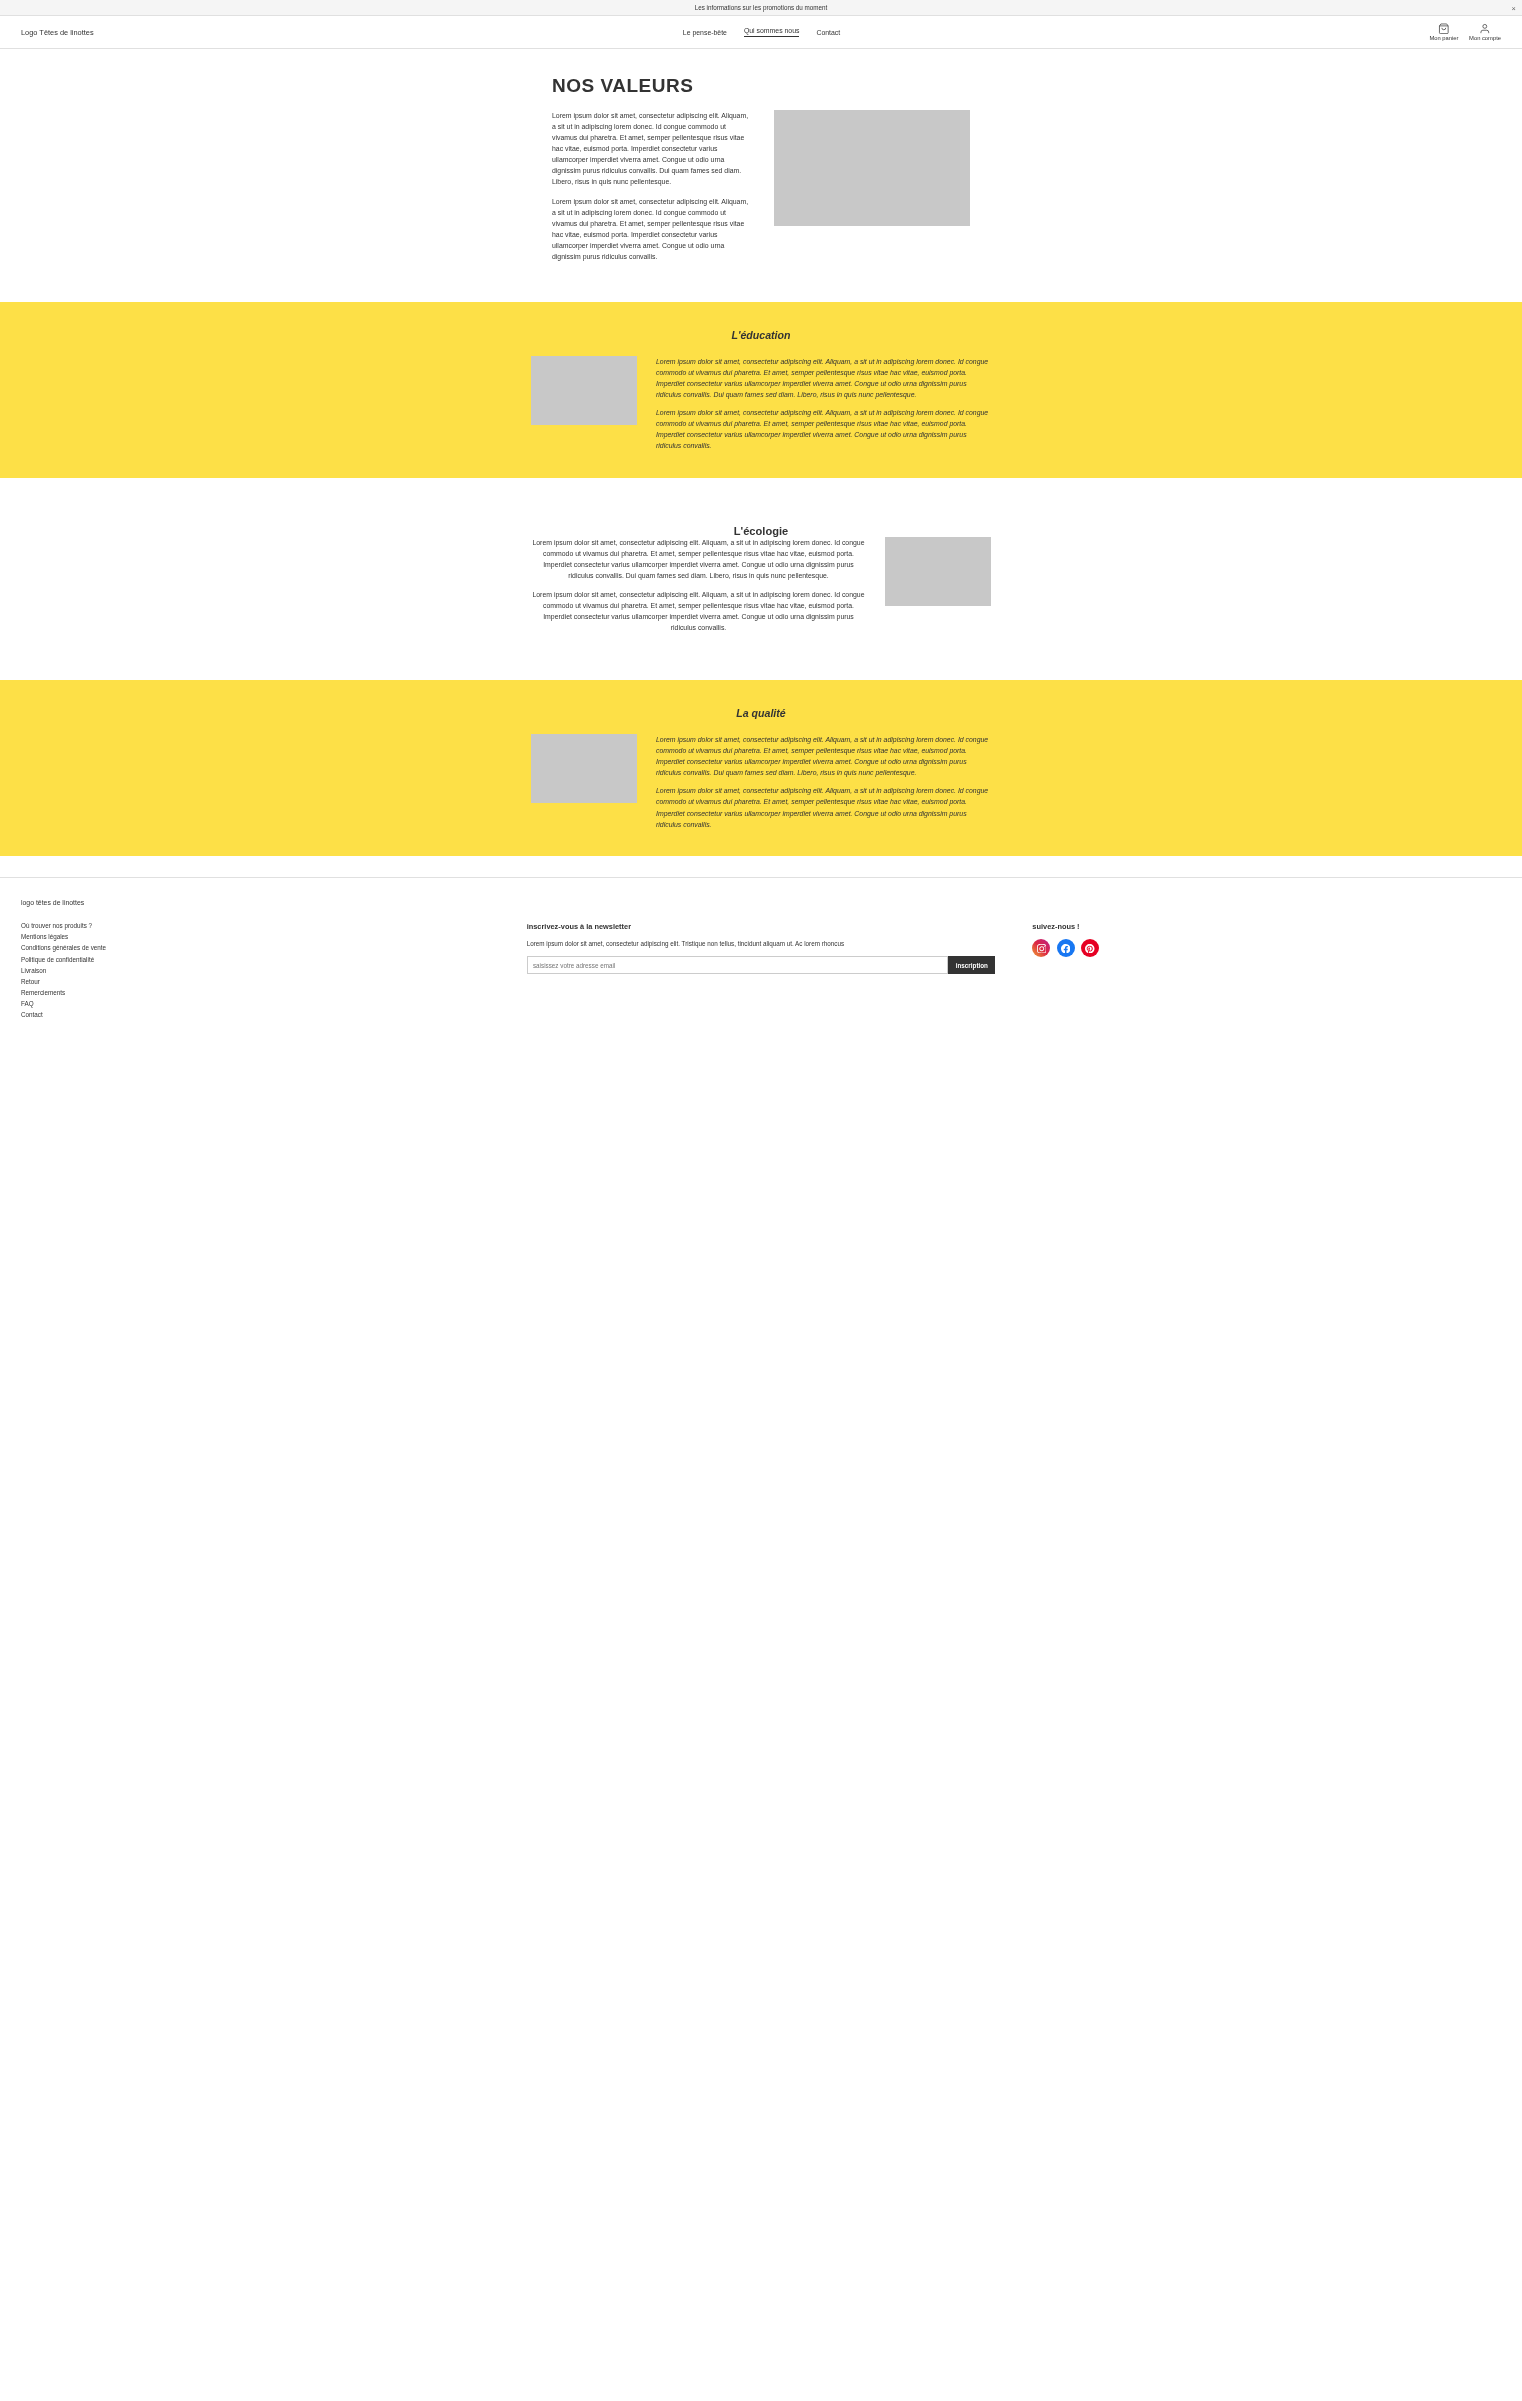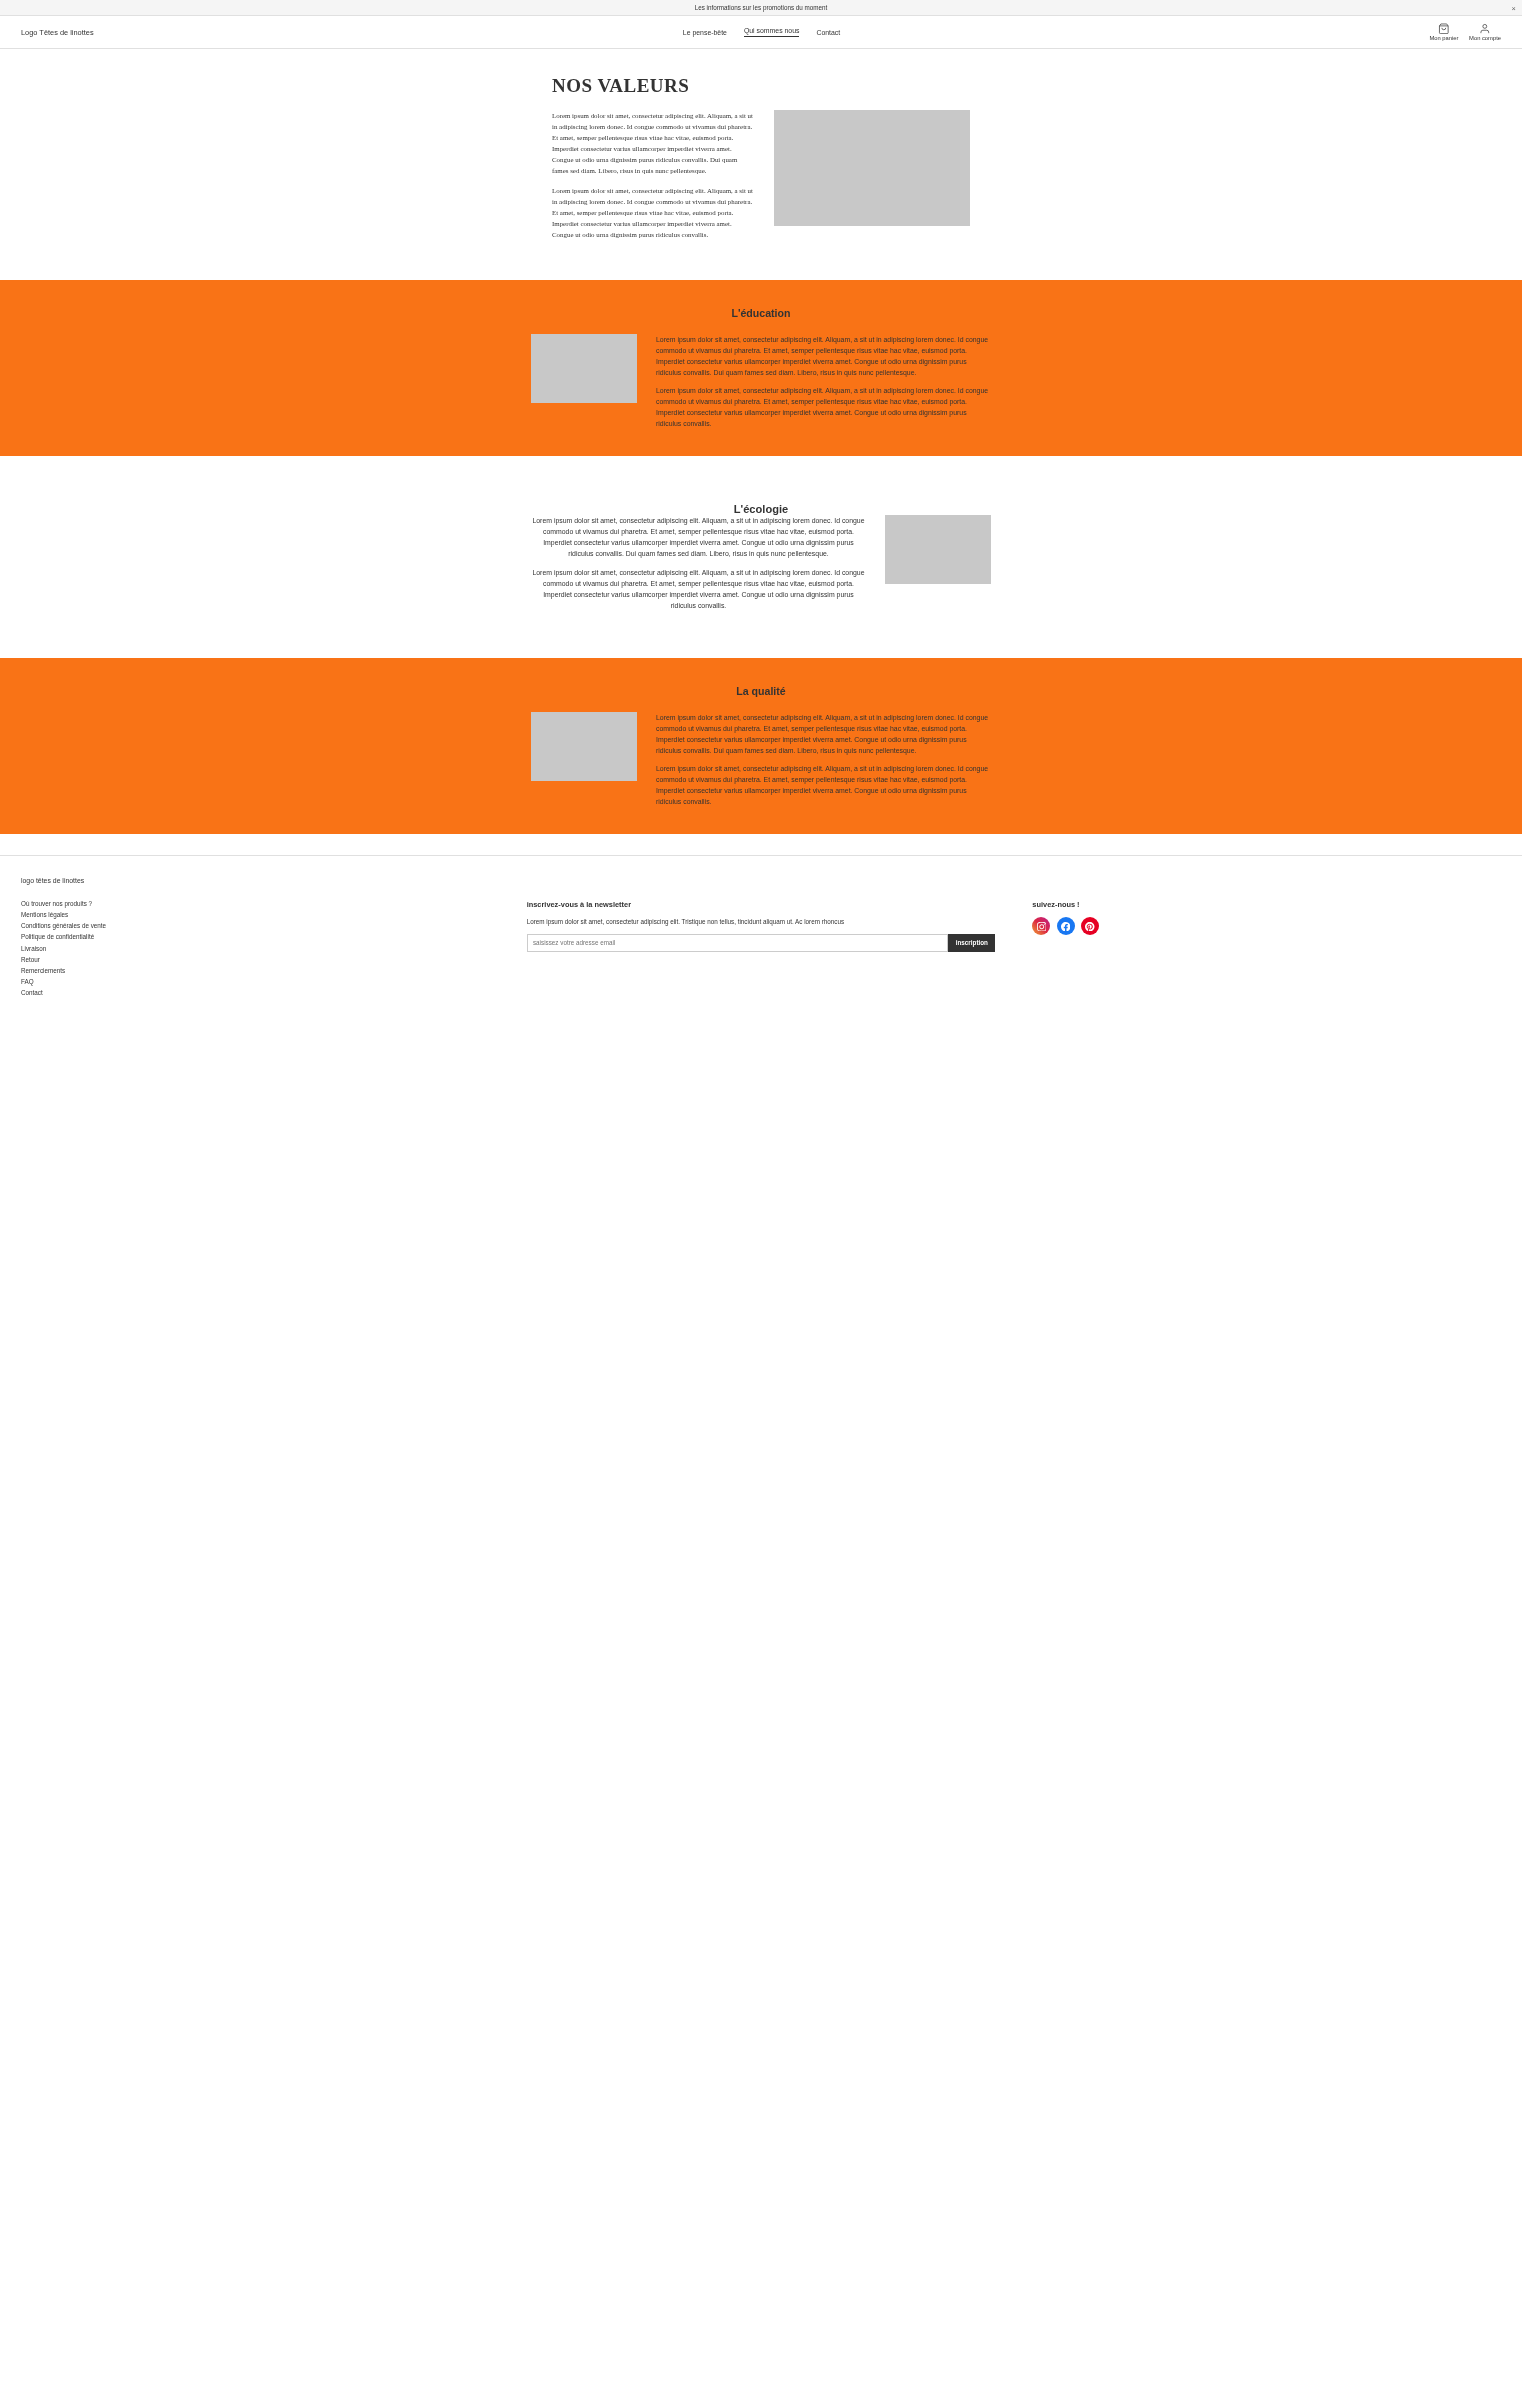--- a/index.html
+++ b/index.html
@@ -71,21 +71,20 @@
     .header-action svg {
       width: 11.6px;
       height: 11.6px;
     }
 
     
     .nos-valeurs-section {
       padding: 26.4px 21px 32px;
       max-width: 460px;
       margin: 0 auto;
-      font-family: Liberation Serif, serif;
     }
     .nos-valeurs-section .page-title {
       font-size: 19px;
       font-weight: 900;
       text-transform: uppercase;
       margin-bottom: 12.7px;
       letter-spacing: 0.5px;
     }
     .nos-valeurs-content {
       display: flex;
@@ -103,22 +102,23 @@
     }
     .nos-valeurs-image {
       width: 196px;
       height: 116px;
       background: #c8c8c8;
       flex-shrink: 0;
     }
 
     
     .value-section {
-      background: #f97316;
+      background: #fde047;
       padding: 26.4px 21px;
+      font-style: italic;
     }
     .value-section-inner {
       max-width: 460px;
       margin: 0 auto;
     }
     .value-section h2 {
       text-align: center;
       font-size: 10.6px;
       font-weight: bold;
       margin-bottom: 15px;

